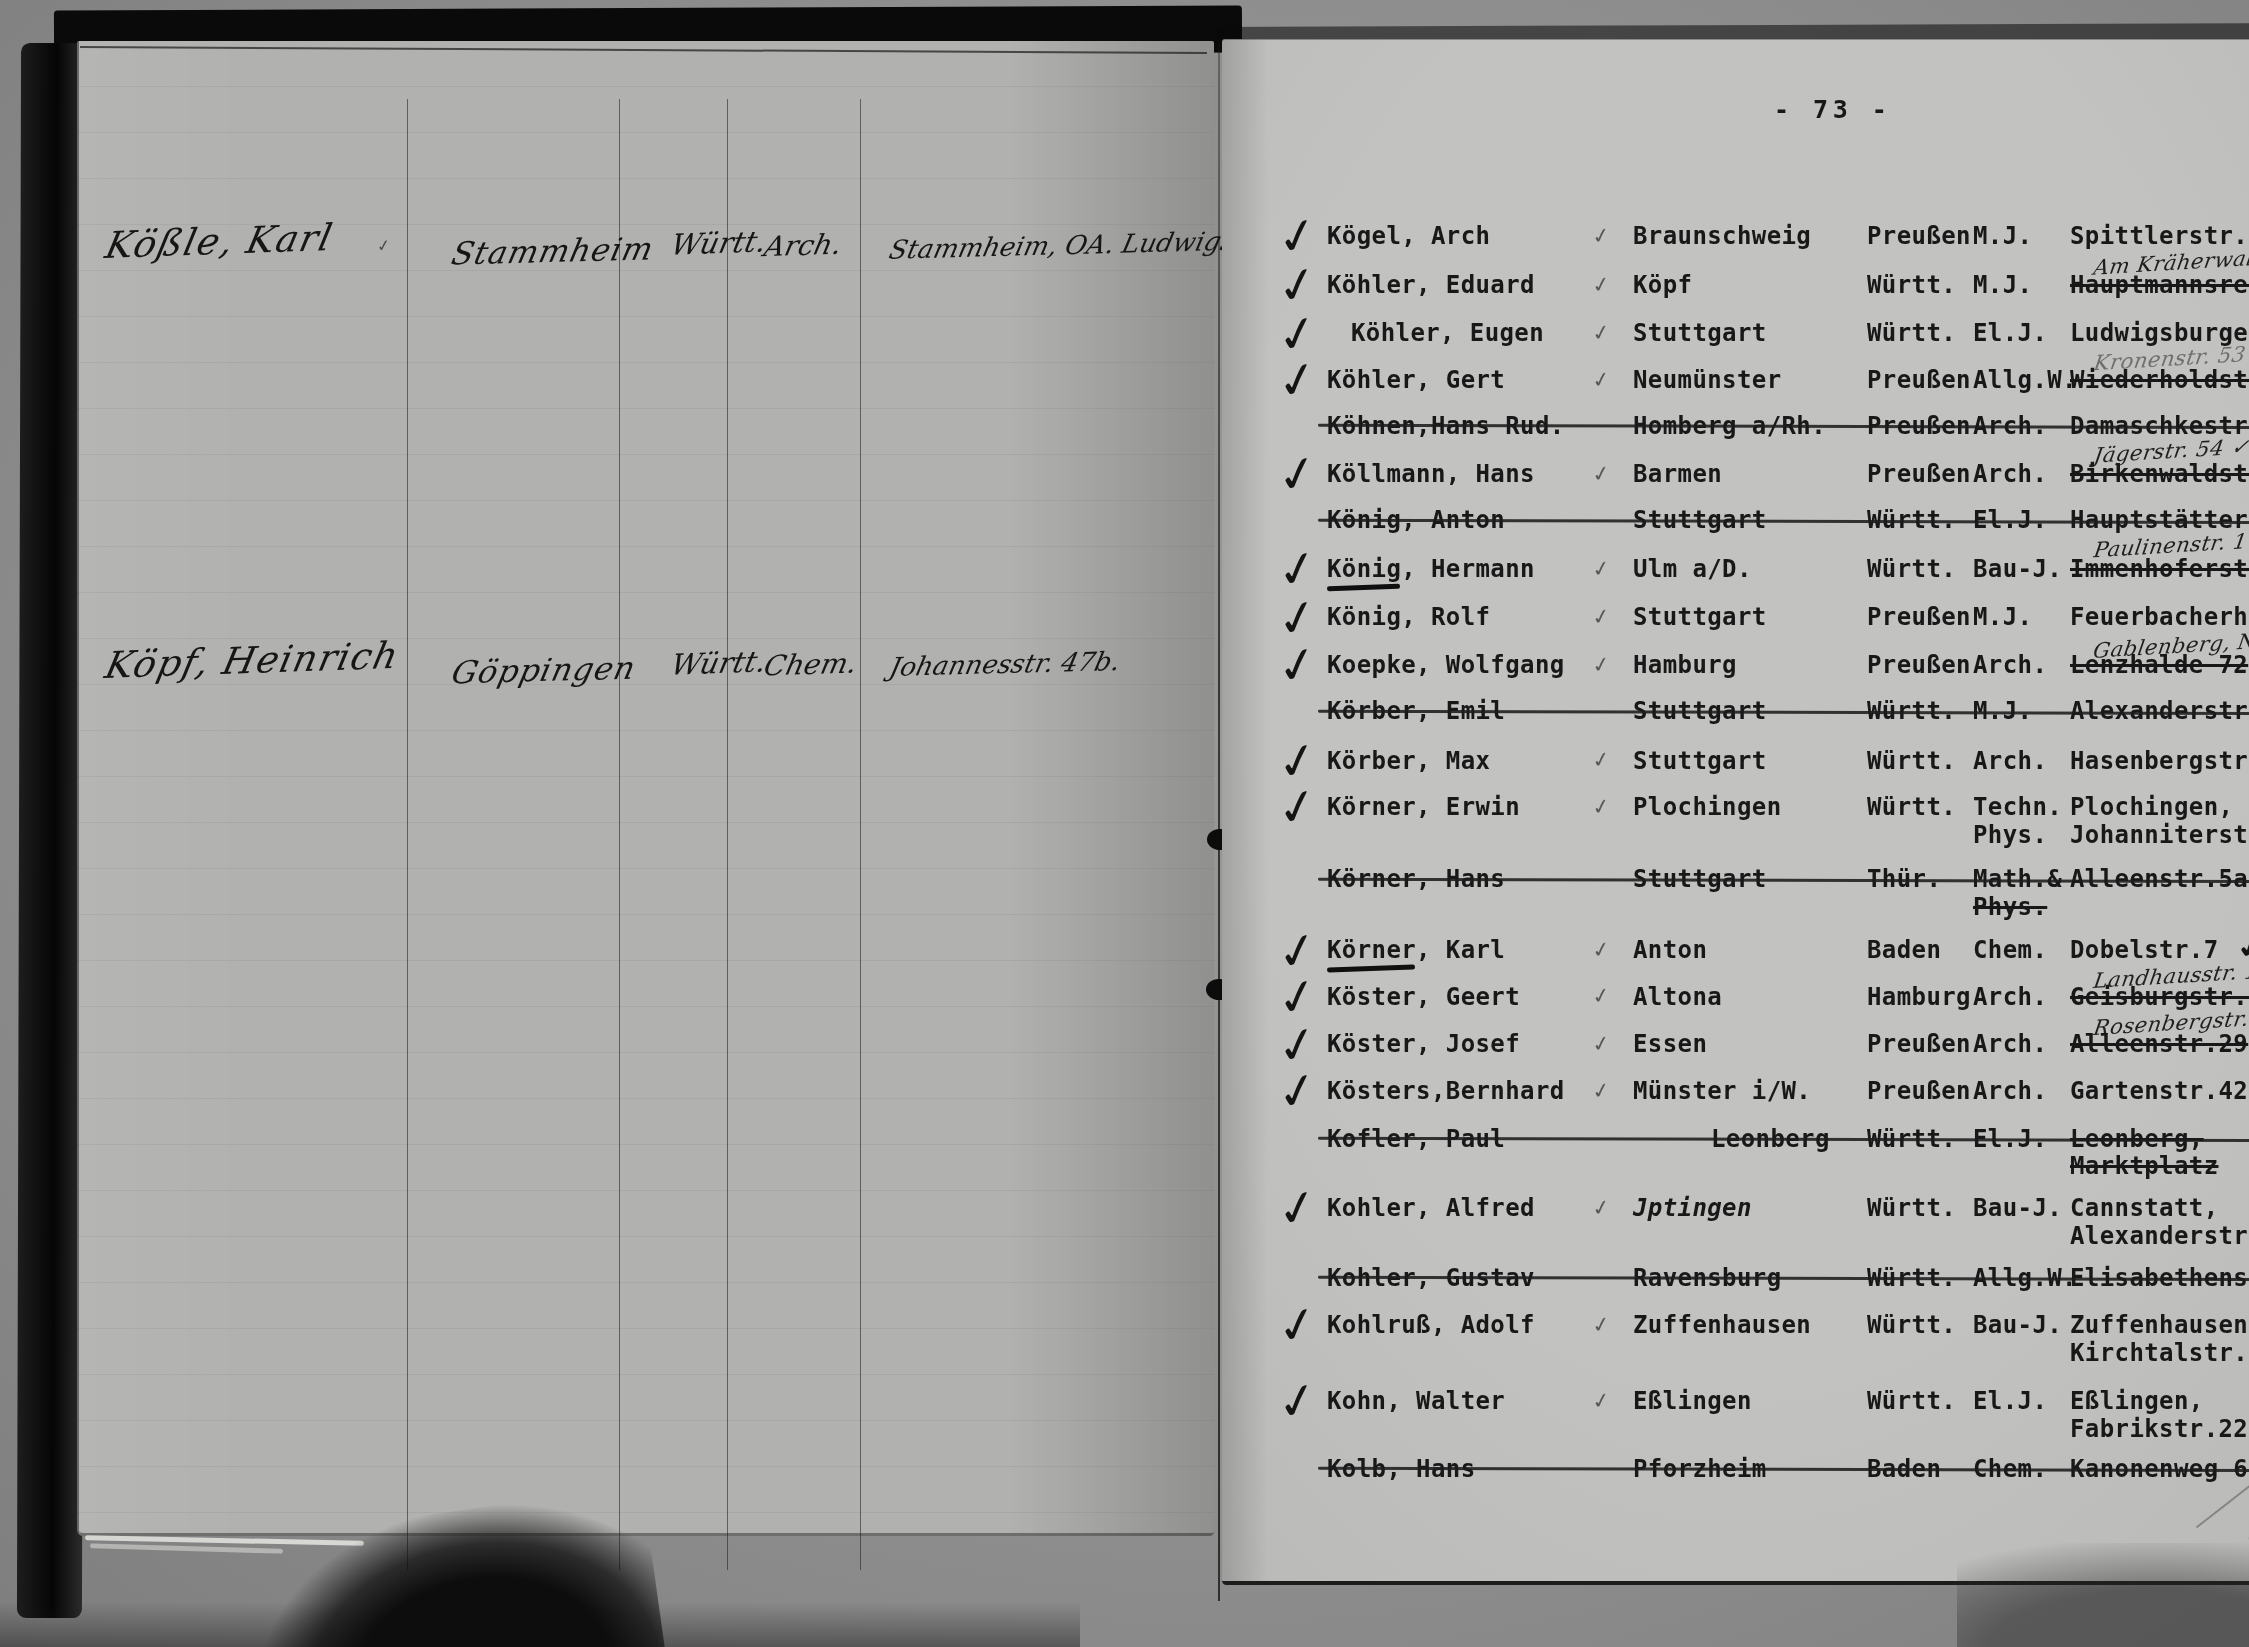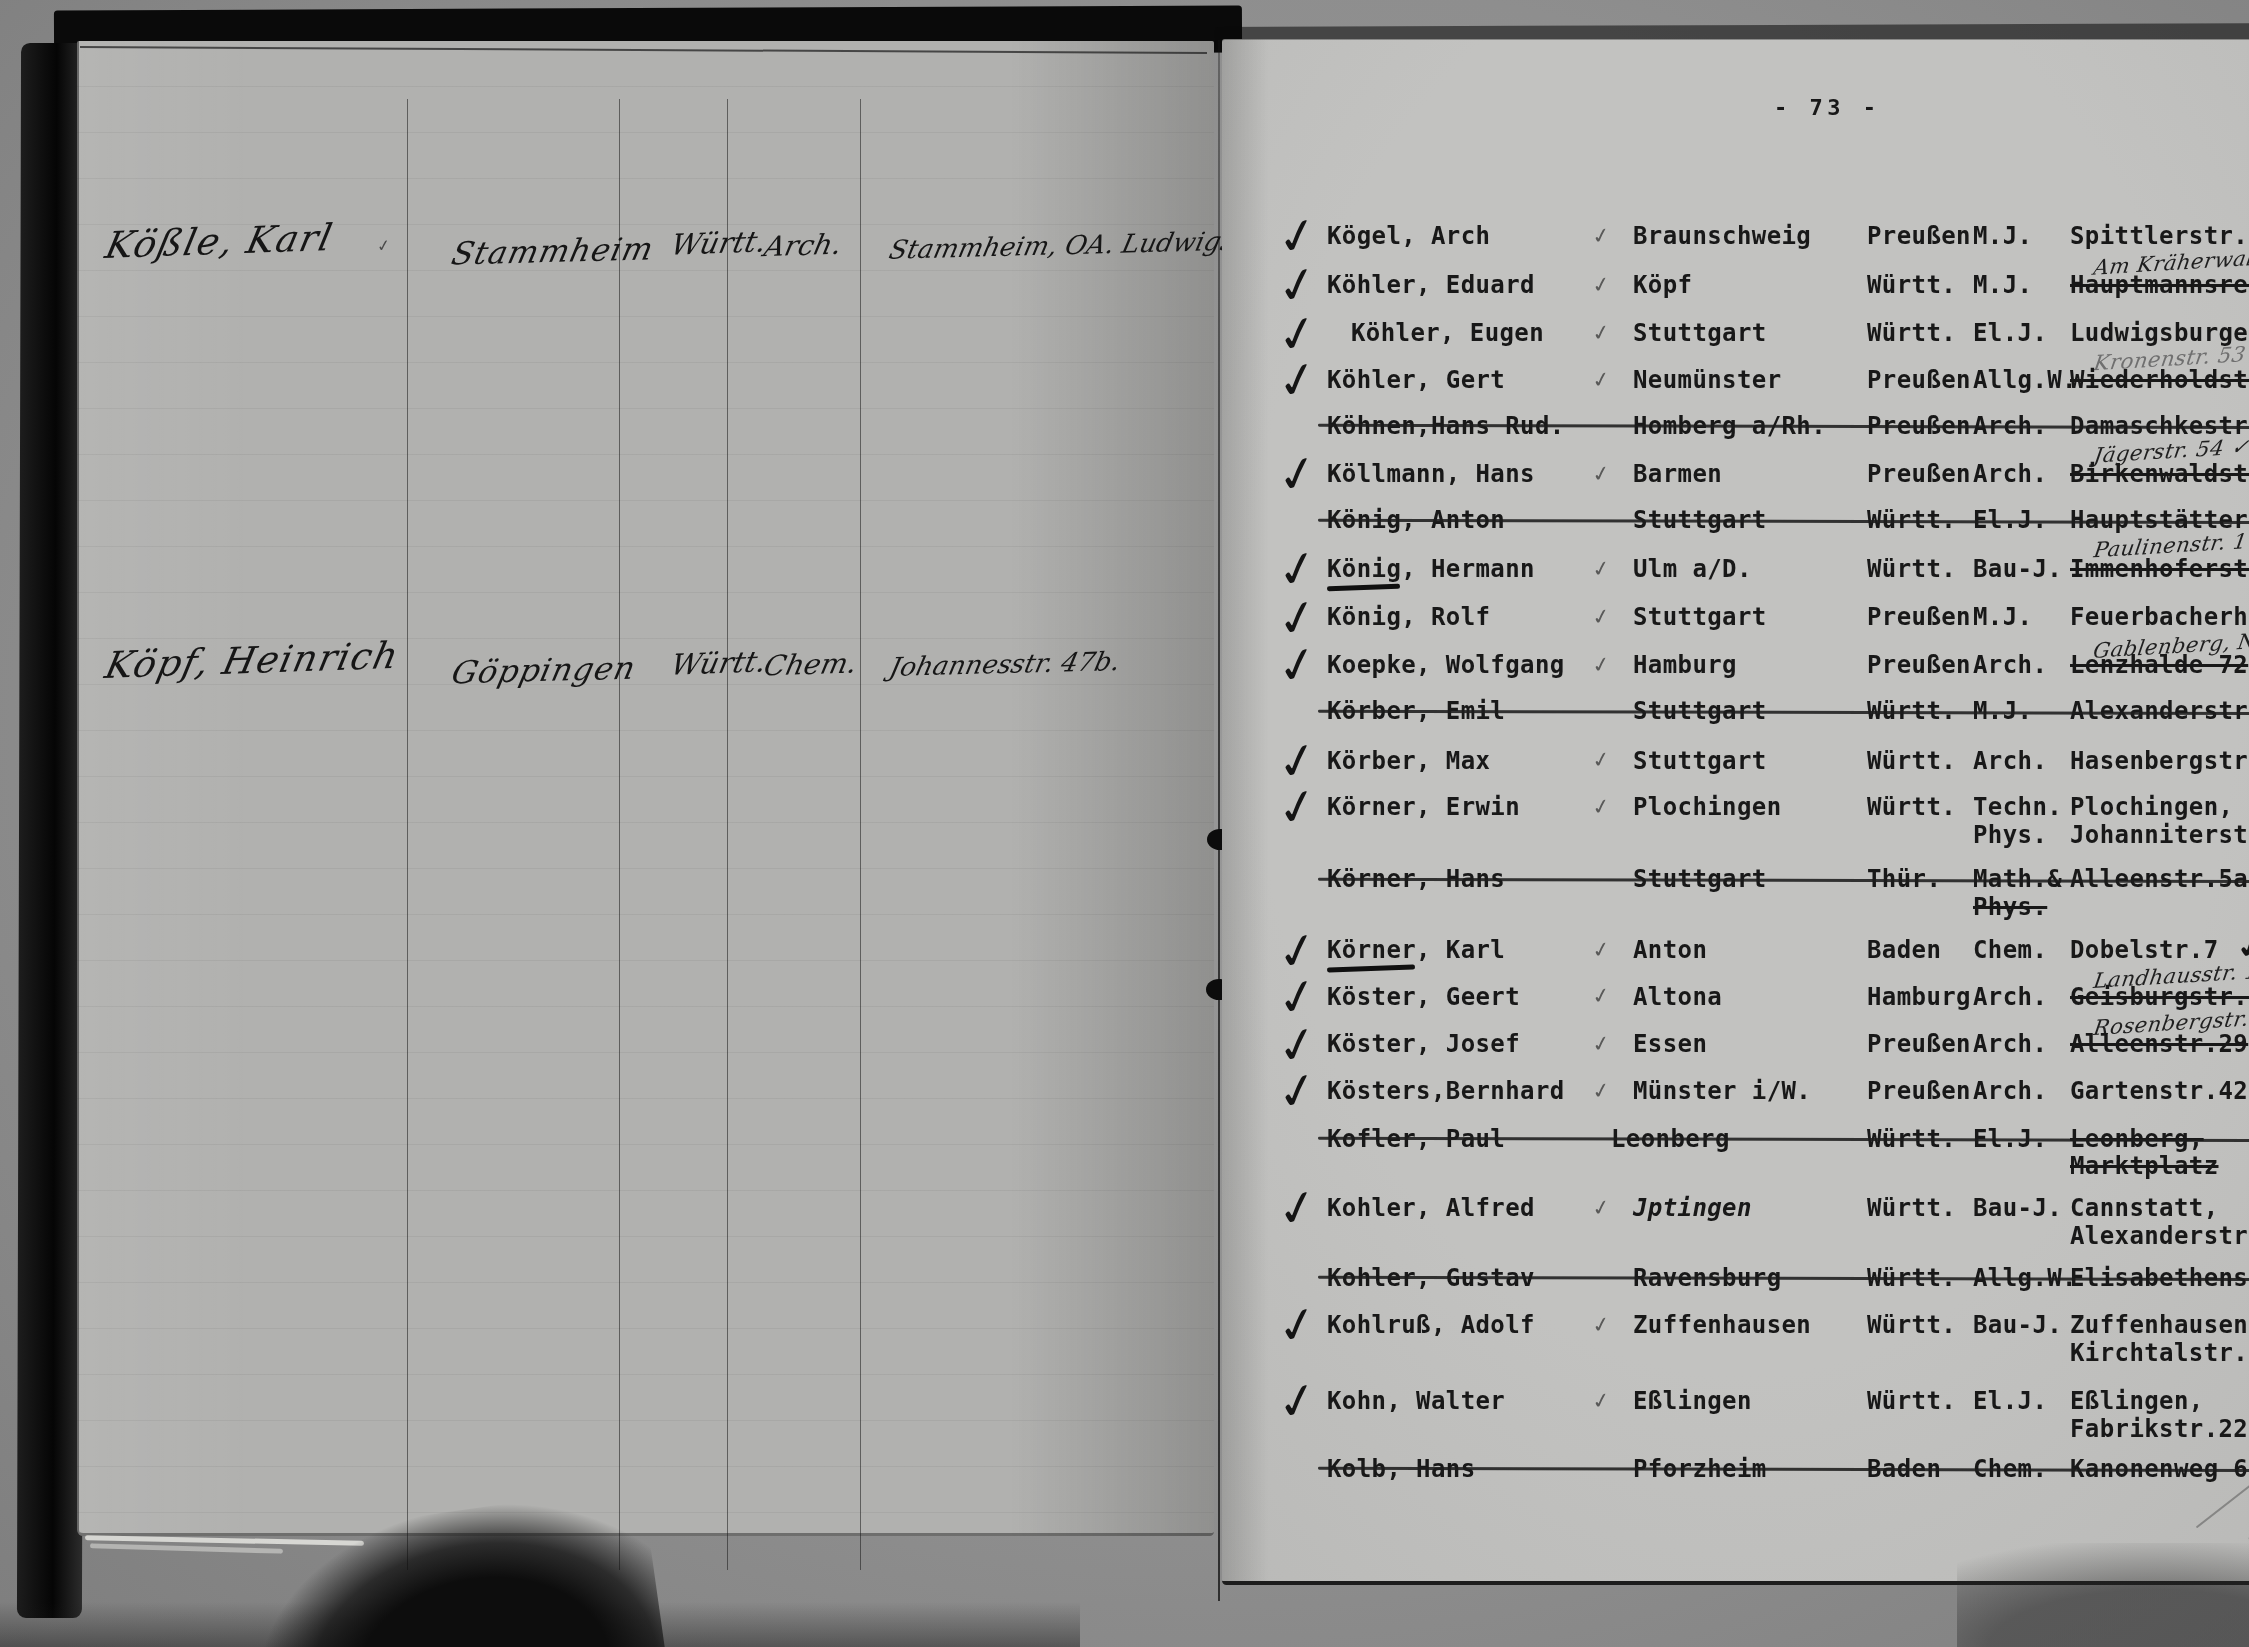--- a/index.html
+++ b/index.html
@@ -38,21 +38,21 @@
   .lt{text-decoration:line-through;text-decoration-thickness:2.7px;}
   .script{font-family:"DejaVu Serif", serif;font-style:italic;color:#161616;white-space:pre;}
   .note{font-size:21px;letter-spacing:0.4px;transform:skewX(-12deg) rotate(-3.5deg);}
   .ink{color:#1f1f1f;}
   .pencil{color:#6f6f6f;}
   .chk{font-family:"DejaVu Sans", sans-serif;font-weight:700;color:#141414;line-height:1;}
   .big-chk{font-size:49px;transform:rotate(-12deg);}
   .mid-chk{font-size:21.6px;color:#474747;opacity:.85;transform:rotate(-10deg);}
   .aft-chk{font-size:41px;transform:rotate(-16deg);}
   .uline{height:4.5px;background:#101010;border-radius:2.2px;transform:rotate(-2deg);}
-  .pagenum{font-size:22px;letter-spacing:4.5px;}
+  .pagenum{font-size:25px;letter-spacing:4.5px;}
   .corner-slash{width:135px;height:1.8px;background:rgba(90,90,90,.55);transform:rotate(-38deg);border-radius:0.9px;}
 </style>
 </head>
 <body>
 
 <div id="canvas">
   <div class="abs cover-top"></div>
   <div class="abs cover-top2"></div>
   <div class="abs cover-left"></div>
   <div class="abs bl-band"></div>
@@ -256,21 +256,21 @@
         <div class="abs chk big-chk" style="left: 1277px; top: 1067px;">✓</div>
         <div class="abs typed" style="left: 1327px; top: 1077px;">Kösters,Bernhard</div>
         <div class="abs chk mid-chk" style="left: 1592px; top: 1080px;">✓</div>
         <div class="abs typed" style="left: 1633px; top: 1077px;">Münster i/W.</div>
         <div class="abs typed" style="left: 1867px; top: 1077px;">Preußen</div>
         <div class="abs typed" style="left: 1973px; top: 1077px;">Arch.</div>
         <div class="abs typed" style="left: 2070px; top: 1077px;">Gartenstr.42</div>
       </div>
       <div class="abs " style="left: 0px; top: 0px;">
         <div class="abs typed" style="left: 1327px; top: 1125px;">Kofler, Paul</div>
-        <div class="abs typed" style="left: 1611px; top: 1125px;">Leonberg</div>
+        <div class="abs typed" style="left: 1711px; top: 1125px;">Leonberg</div>
         <div class="abs typed" style="left: 1867px; top: 1125px;">Württ.</div>
         <div class="abs typed" style="left: 1973px; top: 1125px;">El.J.</div>
         <div class="abs typed lt" style="left: 2070px; top: 1125px;">Leonberg,</div>
         <div class="abs typed lt" style="left: 2070px; top: 1152px;">Marktplatz</div>
         <div class="abs struckline" style="left: 1318px; top: 1138px; width: 1052px;"></div>
       </div>
       <div class="abs " style="left: 0px; top: 0px;">
         <div class="abs chk big-chk" style="left: 1277px; top: 1184px;">✓</div>
         <div class="abs typed" style="left: 1327px; top: 1194px;">Kohler, Alfred</div>
         <div class="abs chk mid-chk" style="left: 1592px; top: 1197px;">✓</div>

